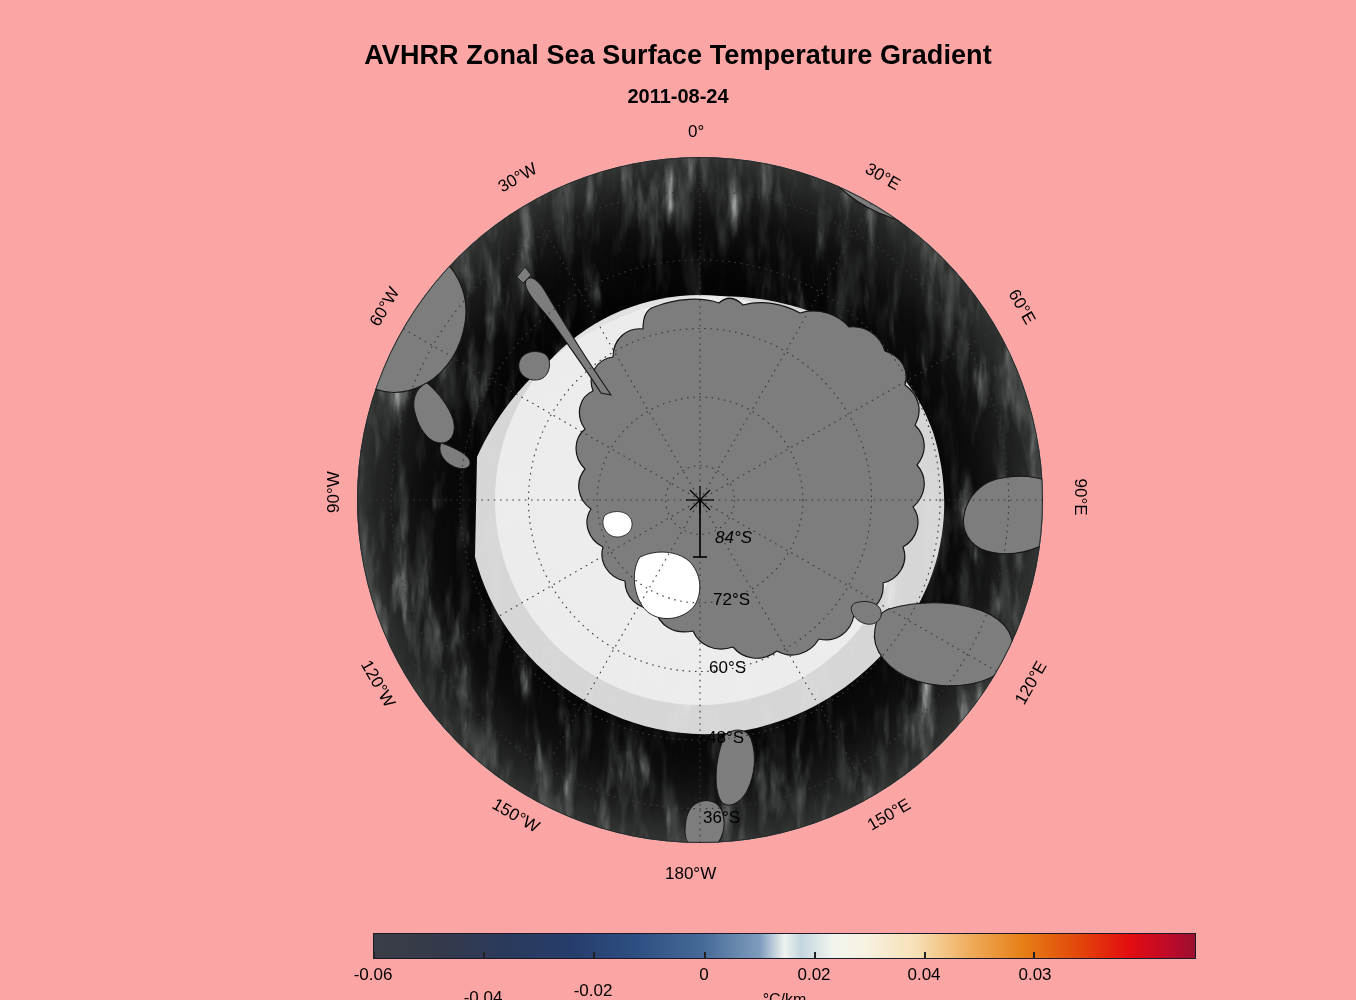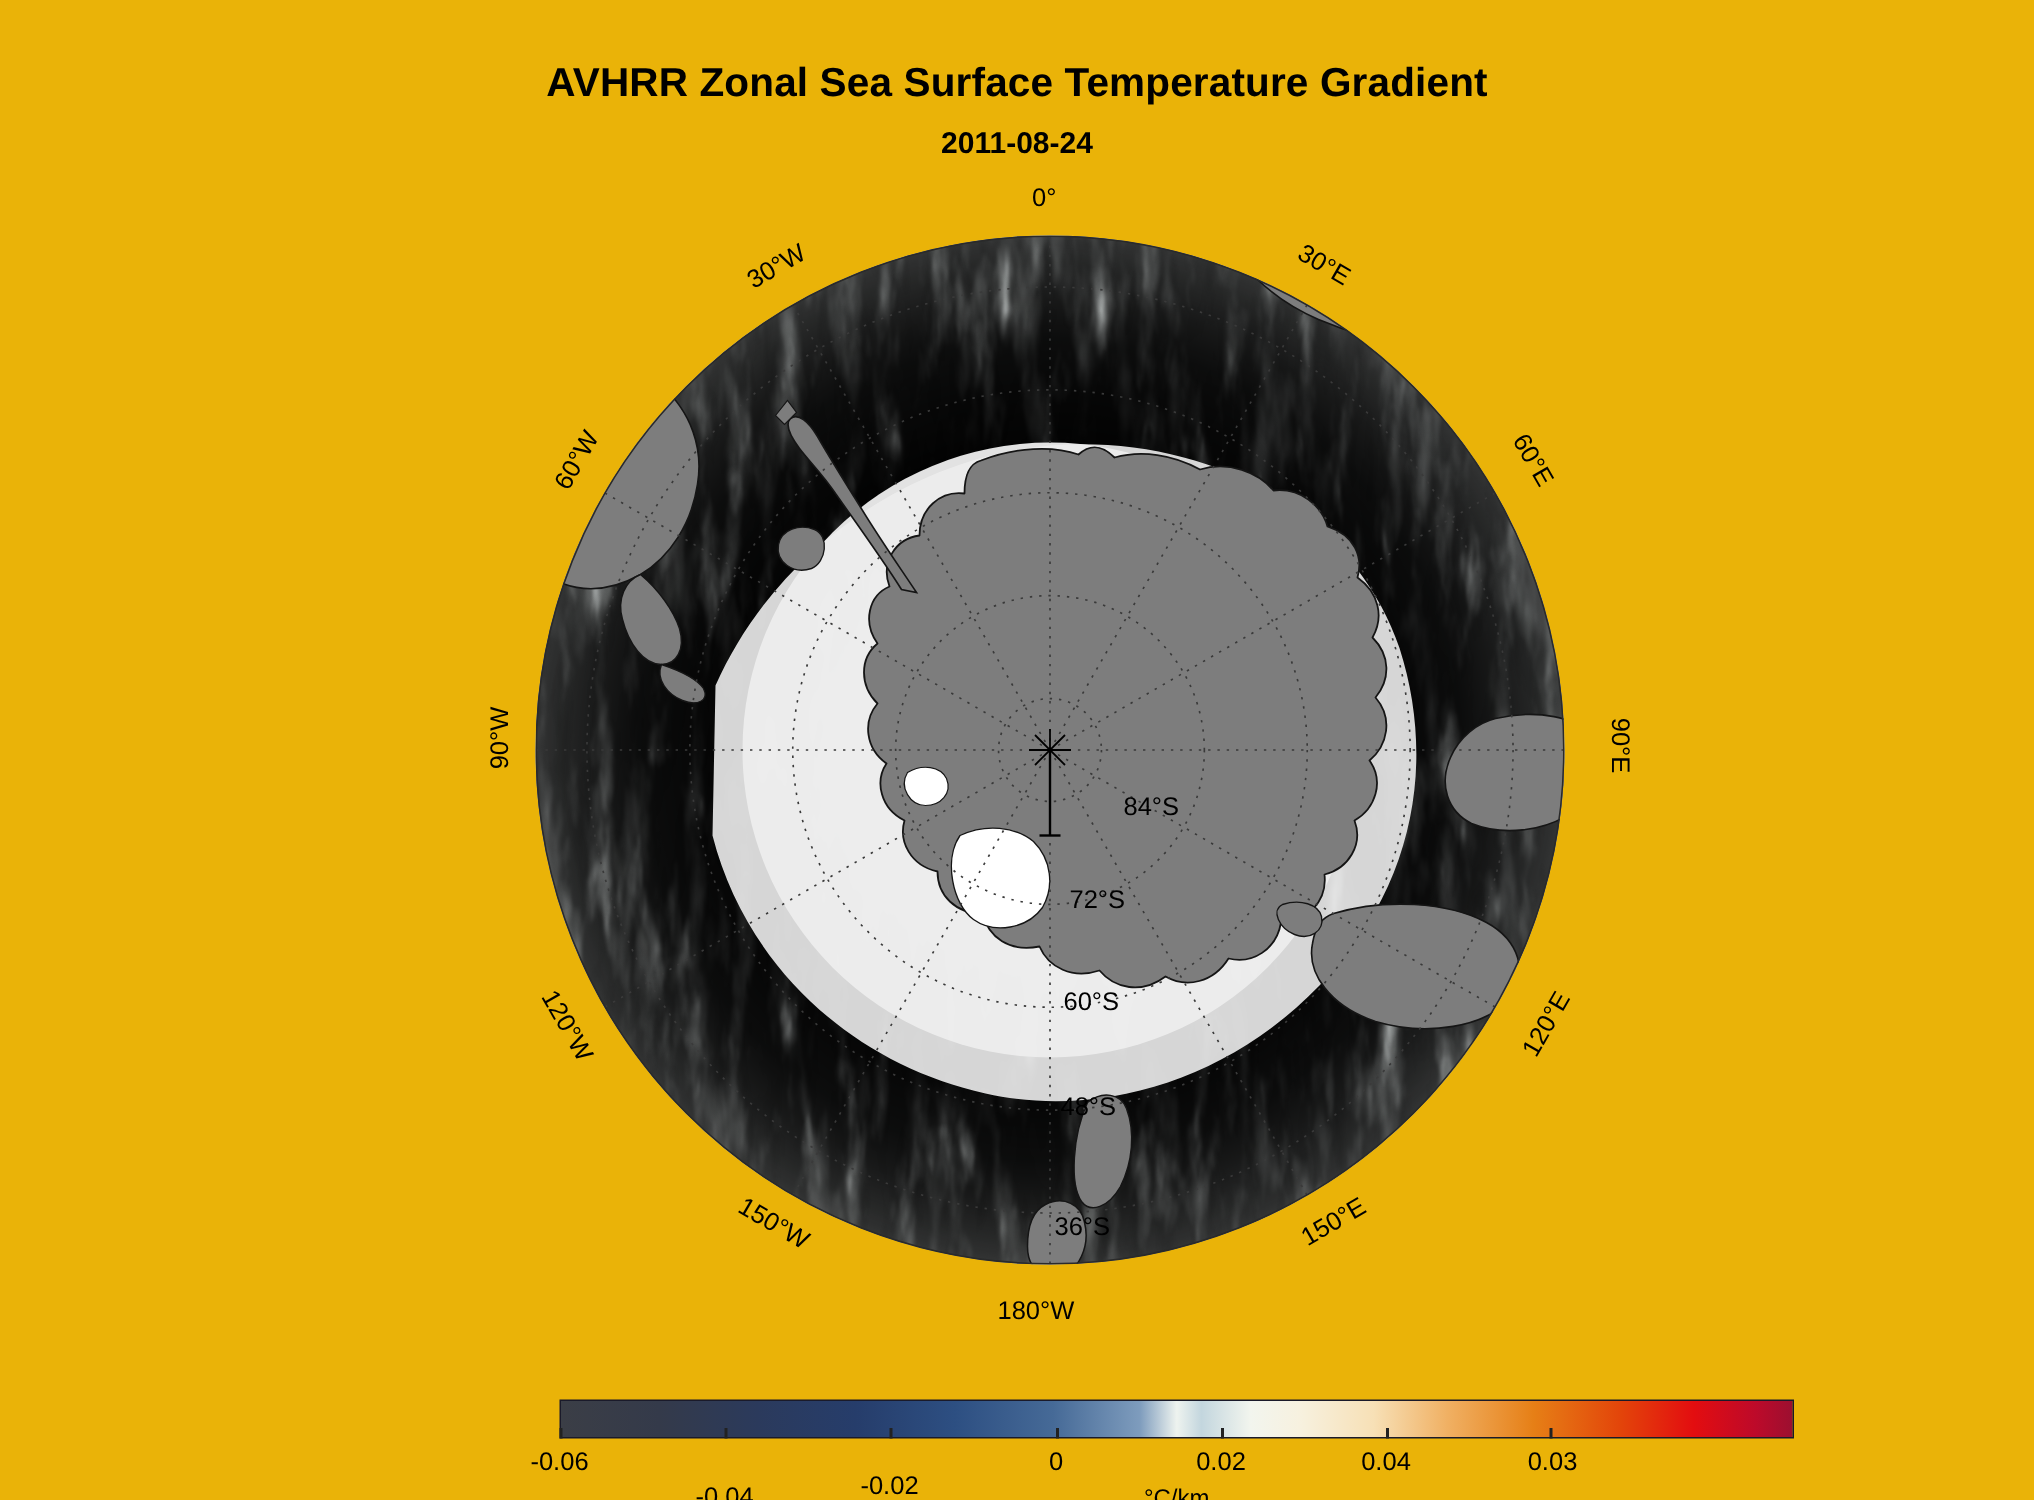--- a/index.html
+++ b/index.html
@@ -1,19 +1,19 @@
 <!DOCTYPE html>
 <html><head>
 <meta charset="utf-8">
 <style>
   html,body{margin:0;padding:0;background:#ffffff;}
   body{width:1356px;height:1000px;position:relative;overflow:hidden;
        font-family:"Liberation Sans","DejaVu Sans",sans-serif;color:#000;}
 
-  #figure{position:absolute;inset:0;background:#eab308;}
+  #figure{position:absolute;inset:0;background:#fca5a5;}
 
   
   #title{position:absolute;left:0;right:0;top:40px;text-align:center;
          font-size:27px;font-weight:bold;letter-spacing:.1px;}
   #subtitle{position:absolute;left:0;right:0;top:85px;text-align:center;
             font-size:20px;font-weight:bold;}
 
   
   #map-area{position:absolute;left:357px;top:157px;width:686px;height:686px;}
   #map-clip{position:absolute;inset:0;border-radius:50%;overflow:hidden;
@@ -223,21 +223,21 @@
       </svg>
     </div>
     <div id="map-rim"></div>
     <svg class="grat" viewBox="0 0 686 686" style="overflow:visible">
       <g stroke="#1a1a1a" stroke-width="1.6">
         <line x1="343" y1="343" x2="343" y2="343"></line>
       </g>
     </svg>
   </div>
 
-  <div class="lat-label" style="left:749px;top:528px;">84°S</div>
+  <div class="lat-label" style="left:715px;top:528px;font-style:italic;">84°S</div>
   <div class="lat-label" style="left:713px;top:590px;">72°S</div>
   <div class="lat-label" style="left:709px;top:658px;">60°S</div>
   <div class="lat-label" style="left:707px;top:728px;">48°S</div>
   <div class="lat-label" style="left:703px;top:808px;">36°S</div>
 
   <div class="lon-label" style="left:688px;top:122px;">0°</div>
   <div class="lon-label" style="left: 864px; top: 167px; transform: rotate(30deg); transform-origin: 50% 50%;">30°E</div>
   <div class="lon-label" style="left: 1003px; top: 297px; transform: rotate(60deg); transform-origin: 50% 50%;">60°E</div>
   <div class="lon-label" style="left: 1061px; top: 487px; transform: rotate(90deg); transform-origin: 50% 50%;">90°E</div>
   <div class="lon-label" style="left: 1008px; top: 673px; transform: rotate(-60deg); transform-origin: 50% 50%;">120°E</div>

